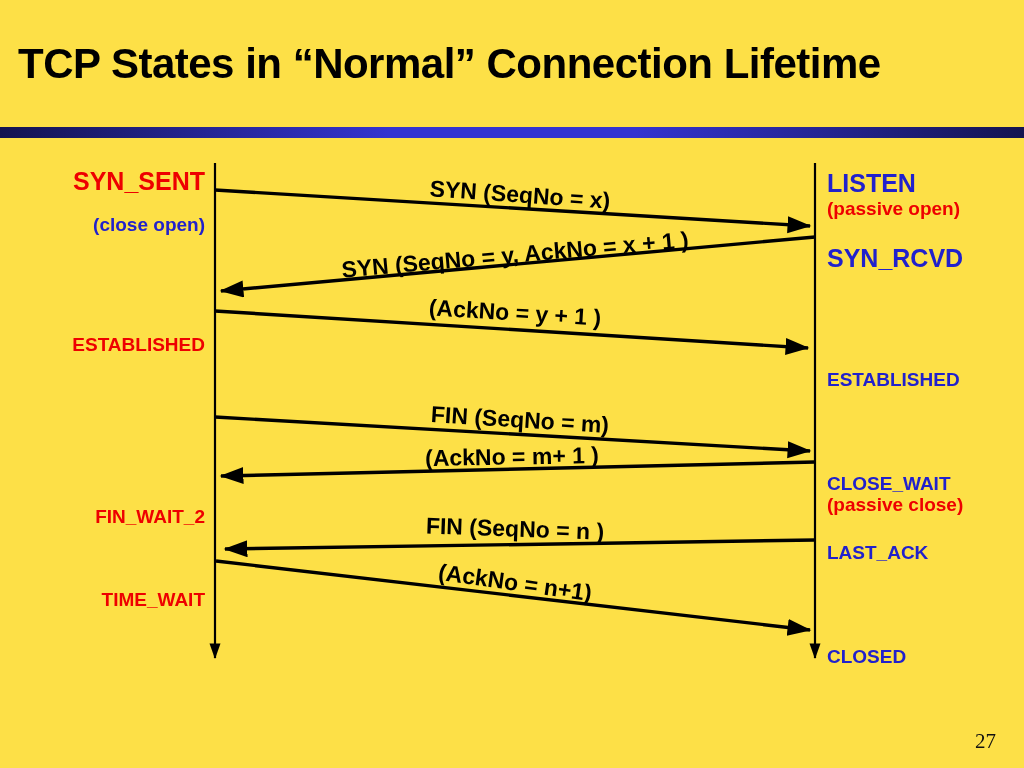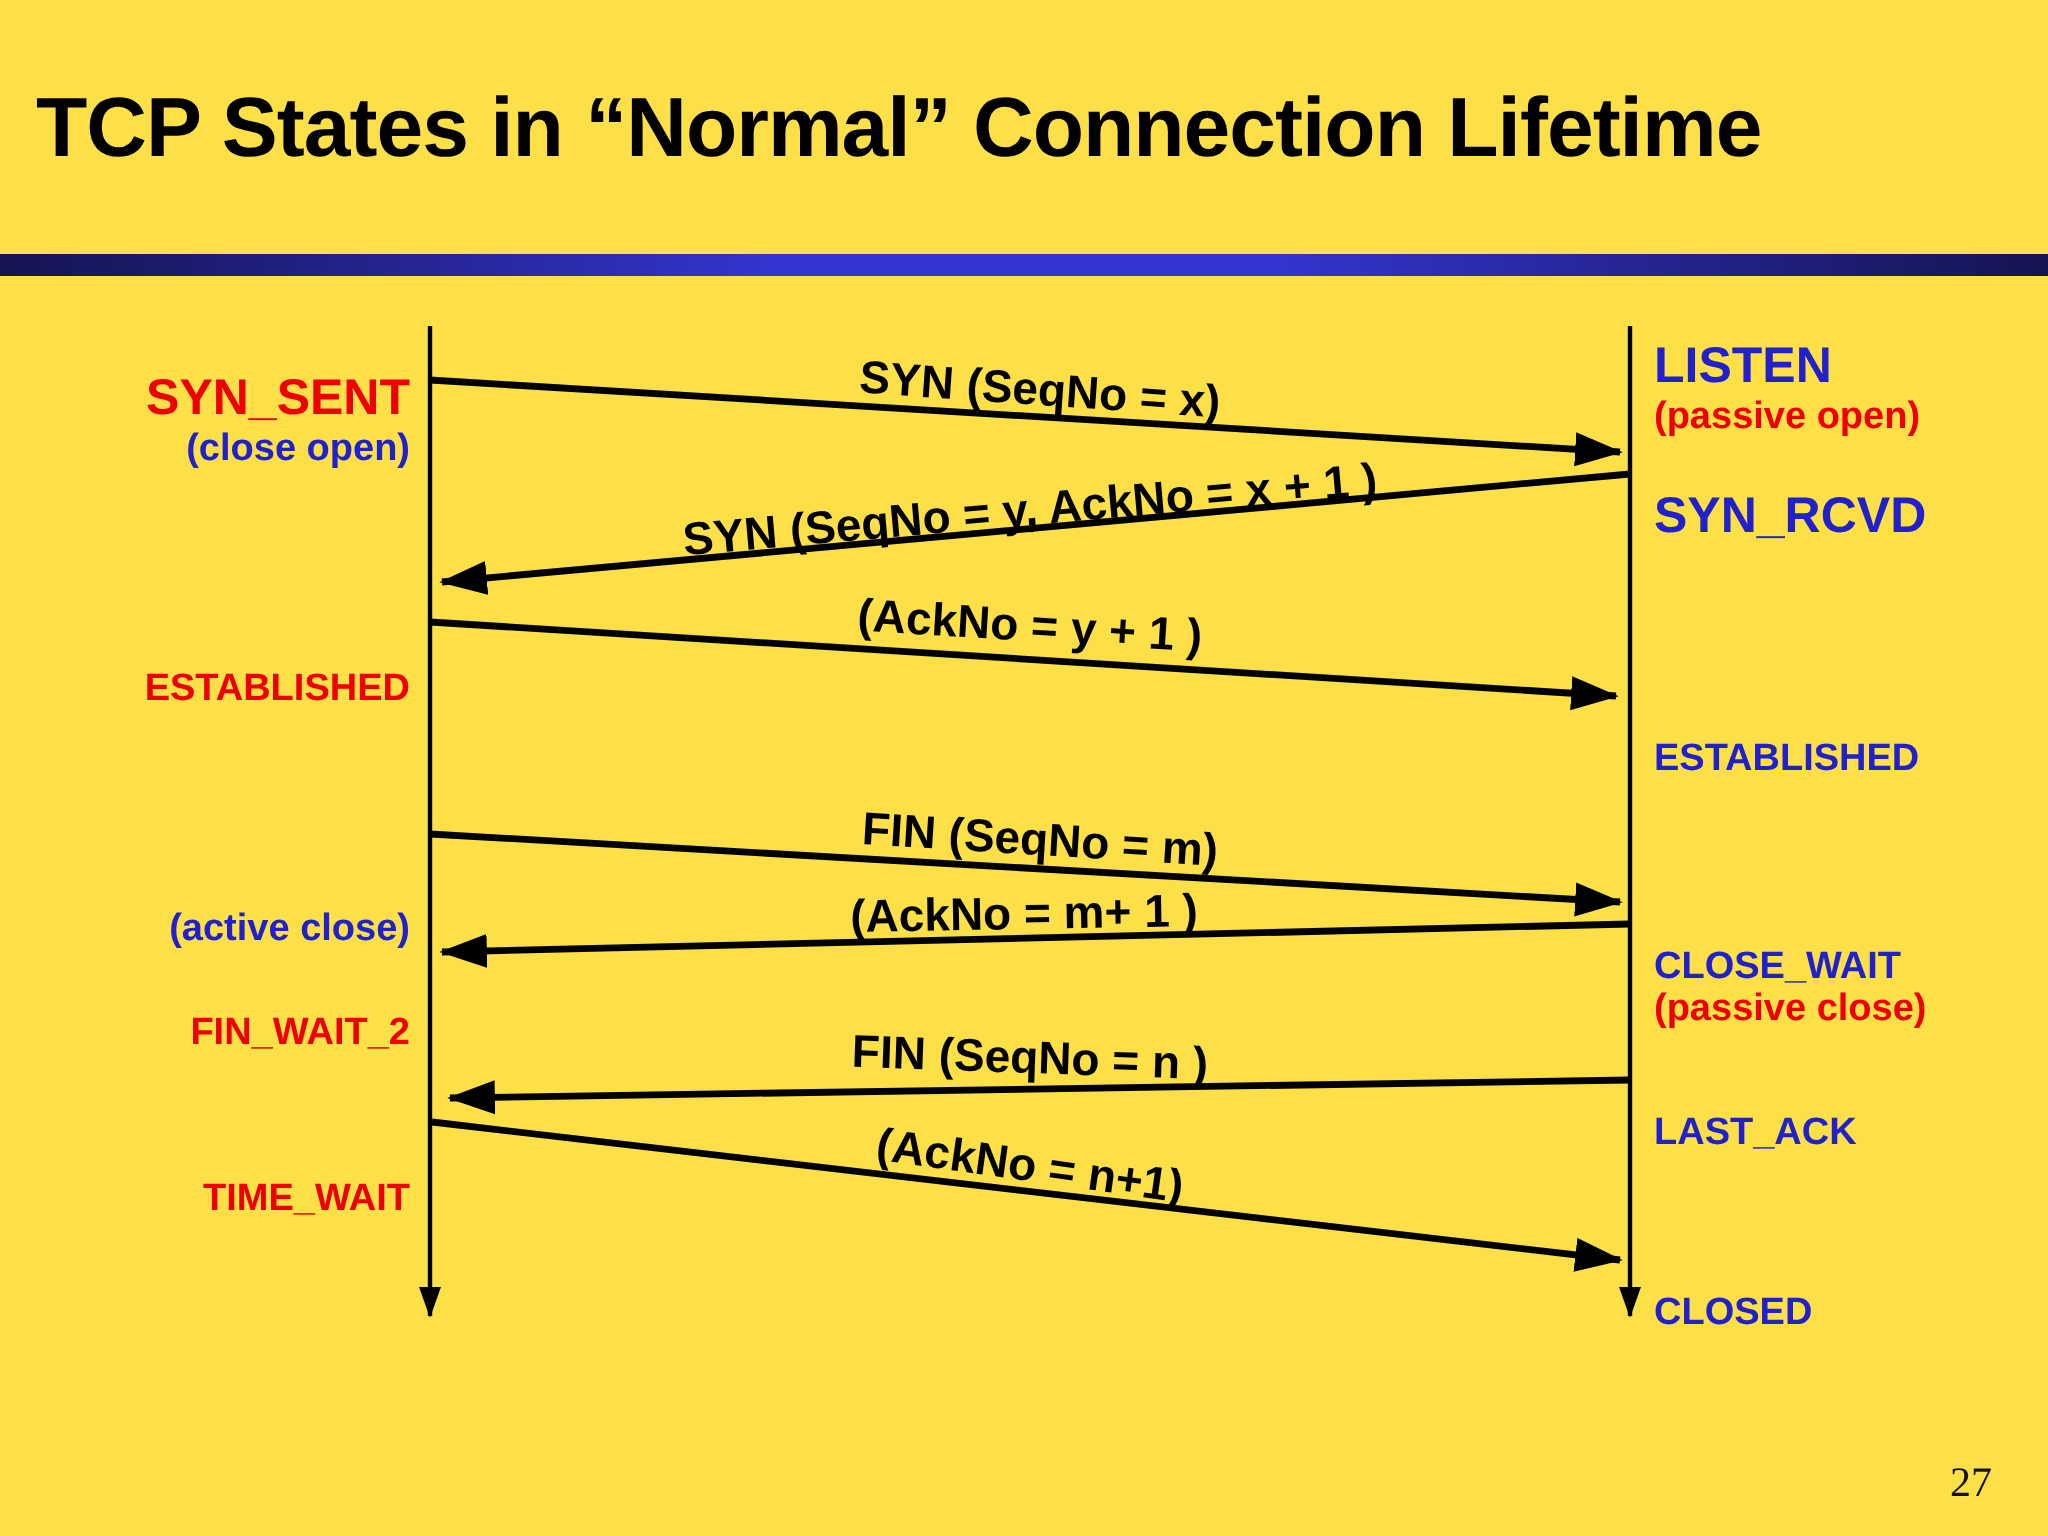--- a/index.html
+++ b/index.html
@@ -58,34 +58,33 @@
 
     <line x1="215" y1="190" x2="810" y2="226" stroke="#000" stroke-width="3.4" marker-end="url(#ah)"></line>
     <line x1="815" y1="237" x2="221" y2="291" stroke="#000" stroke-width="3.4" marker-end="url(#ah)"></line>
     <line x1="215" y1="311" x2="808" y2="348" stroke="#000" stroke-width="3.4" marker-end="url(#ah)"></line>
     <line x1="215" y1="417" x2="810" y2="451" stroke="#000" stroke-width="3.4" marker-end="url(#ah)"></line>
     <line x1="815" y1="462" x2="221" y2="476" stroke="#000" stroke-width="3.4" marker-end="url(#ah)"></line>
     <line x1="815" y1="540" x2="225" y2="549" stroke="#000" stroke-width="3.4" marker-end="url(#ah)"></line>
     <line x1="216" y1="561" x2="810" y2="630" stroke="#000" stroke-width="3.4" marker-end="url(#ah)"></line>
   </svg>
 
-  <div class="state red big left-col" style="top:186px;">SYN_SENT</div>
+  <div class="state red big left-col" style="top:168px;">SYN_SENT</div>
   <div class="state blue small left-col" style="top:215px;">(close open)</div>
   <div class="state red small left-col" style="top:335px;">ESTABLISHED</div>
-  <div class="state blue small left-col" style="top:455px;">(active close)</div>
   <div class="state red small left-col" style="top:507px;">FIN_WAIT_2</div>
   <div class="state red small left-col" style="top:590px;">TIME_WAIT</div>
 
   <div class="state blue big right-col" style="top:170px;">LISTEN</div>
   <div class="state red small right-col" style="top:199px;">(passive open)</div>
   <div class="state blue big right-col" style="top:245px;">SYN_RCVD</div>
   <div class="state blue small right-col" style="top:370px;">ESTABLISHED</div>
   <div class="state blue small right-col" style="top:474px;">CLOSE_WAIT</div>
   <div class="state red small right-col" style="top:495px;">(passive close)</div>
-  <div class="state blue small right-col" style="top:557px;">LAST_ACK</div>
+  <div class="state blue small right-col" style="top:543px;">LAST_ACK</div>
   <div class="state blue small right-col" style="top:647px;">CLOSED</div>
 
   <div class="msg" style="left:520px;top:195px;transform:translate(-50%,-50%) rotate(4deg);">SYN (SeqNo = x)</div>
   <div class="msg" style="left:515px;top:255px;transform:translate(-50%,-50%) rotate(-5deg);">SYN (SeqNo = y, AckNo = x + 1 )</div>
   <div class="msg" style="left:515px;top:313px;transform:translate(-50%,-50%) rotate(3.5deg);">(AckNo = y + 1 )</div>
   <div class="msg" style="left:520px;top:420px;transform:translate(-50%,-50%) rotate(3.5deg);">FIN (SeqNo = m)</div>
   <div class="msg" style="left:512px;top:457px;transform:translate(-50%,-50%) rotate(-1deg);">(AckNo = m+ 1 )</div>
   <div class="msg" style="left:515px;top:529px;transform:translate(-50%,-50%) rotate(2deg);">FIN (SeqNo = n )</div>
   <div class="msg" style="left:515px;top:583px;transform:translate(-50%,-50%) rotate(8deg);">(AckNo = n+1)</div>
 

